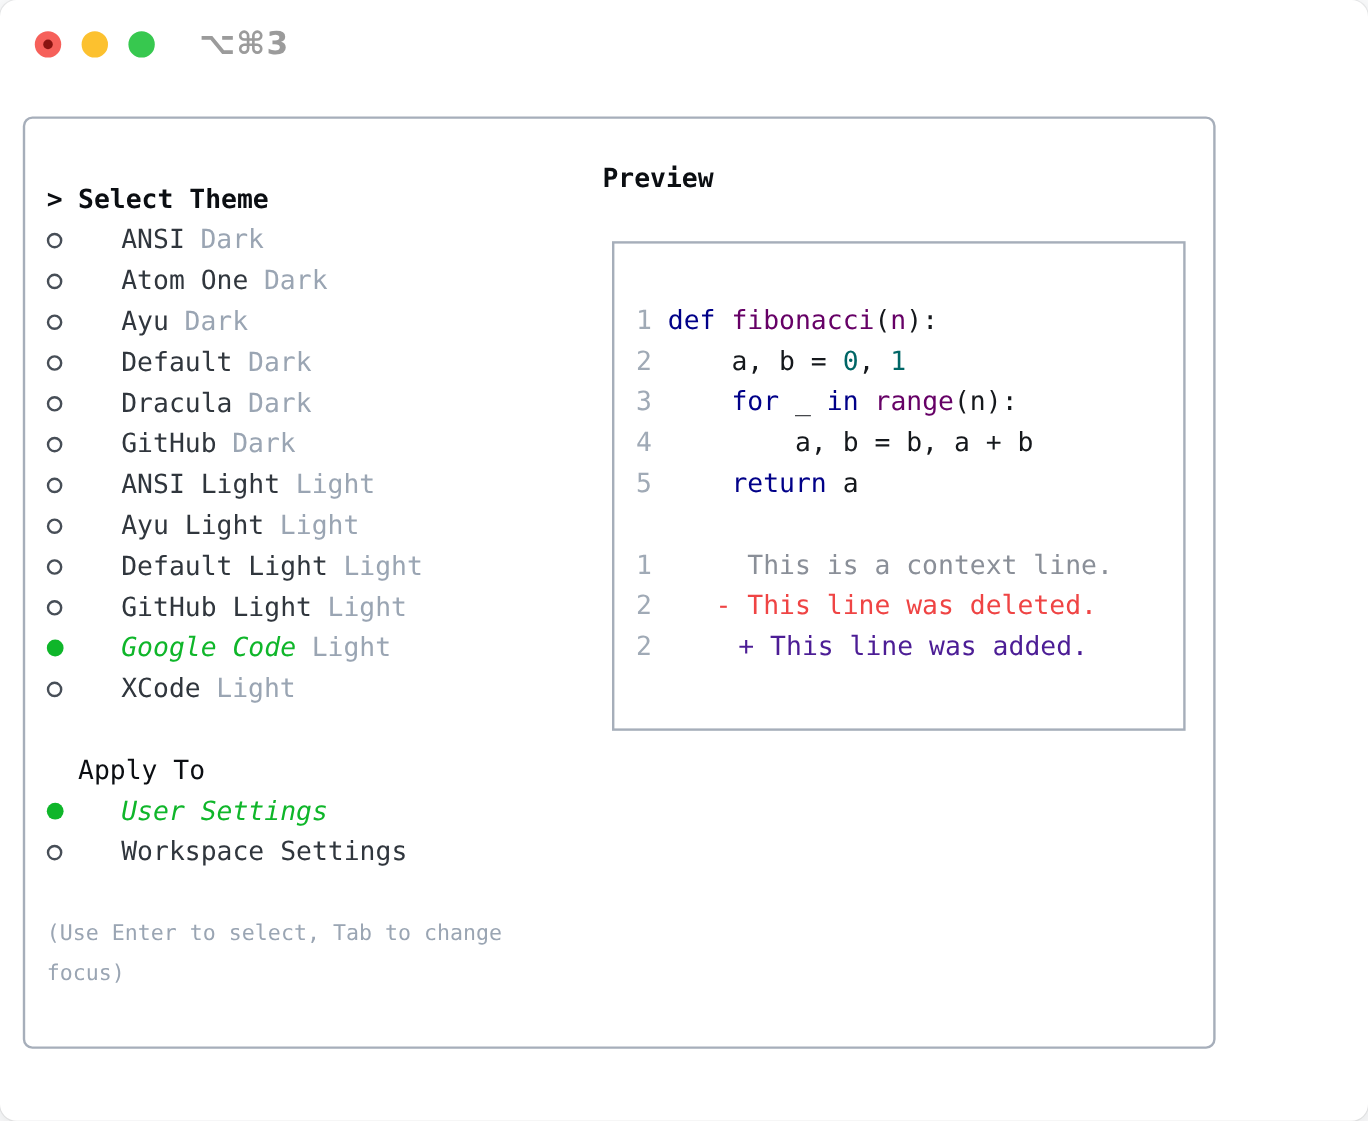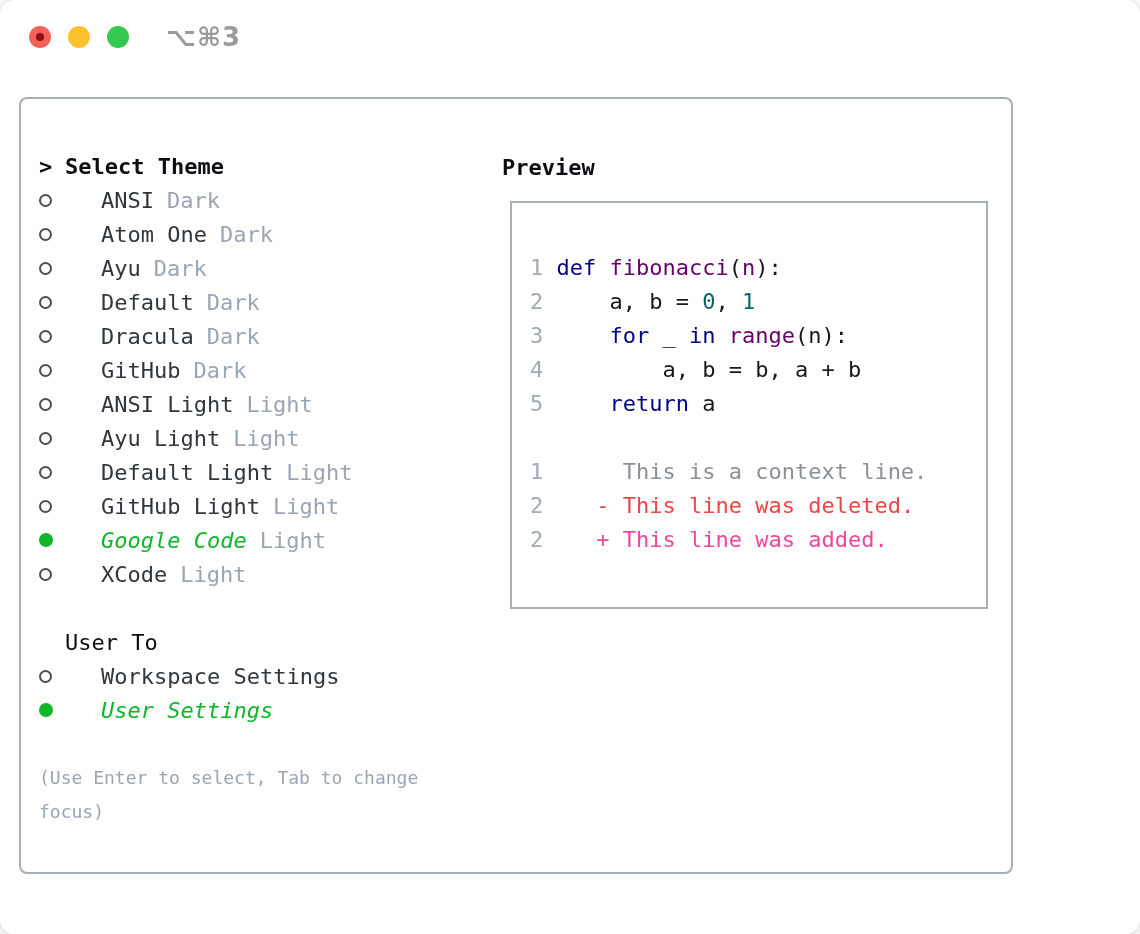--- a/index.html
+++ b/index.html
@@ -40,21 +40,21 @@
   .tname{color:var(--text-primary);margin-left:36px;}
   .tname.sel{color:var(--accent-green);font-style:italic;}
   .tvariant{color:var(--muted);margin-left:13px;}
   .apply-block{margin-top:34px;}
   .apply-label{color:var(--text-bold);}
   .hint{
     margin-top:34px;width:402px;font-size:18px;line-height:34px;color:var(--muted);
   }
   
   .preview-header{
-    position:absolute;left:481px;top:52px;height:34px;line-height:34px;
+    position:absolute;left:481px;top:34px;height:34px;line-height:34px;
     font-size:22px;font-weight:700;color:var(--text-bold);
   }
   .preview-box{
     position:absolute;left:489px;top:102px;width:478px;height:408px;
     border:2px solid var(--panel-border);background:#fff;box-sizing:border-box;
     padding:48px 0 10px 18px;overflow:hidden;
   }
   .cl{height:34px;line-height:34px;font-size:22px;white-space:pre;}
 </style>
 </head>
@@ -88,37 +88,37 @@
           <div class="row"><span class="marker"><span class="radio"></span></span><span class="tname">Ayu Light</span><span class="tvariant">Light</span></div>
           <div class="row"><span class="marker"><span class="radio"></span></span><span class="tname">Default Light</span><span class="tvariant">Light</span></div>
           <div class="row"><span class="marker"><span class="radio"></span></span><span class="tname">GitHub Light</span><span class="tvariant">Light</span></div>
           <div class="row"><span class="marker"><span class="radio sel"></span></span><span class="tname sel">Google Code</span><span class="tvariant">Light</span></div>
           <div class="row"><span class="marker"><span class="radio"></span></span><span class="tname">XCode</span><span class="tvariant">Light</span></div>
         </div>
 
       <div class="apply-block">
         <div class="row">
           <span class="marker"></span>
-          <span class="apply-label">User To</span>
+          <span class="apply-label">Apply To</span>
         </div>
         <div id="apply-list">
+            <div class="row"><span class="marker"><span class="radio sel"></span></span><span class="tname sel">User Settings</span></div>
             <div class="row"><span class="marker"><span class="radio"></span></span><span class="tname">Workspace Settings</span></div>
-            <div class="row"><span class="marker"><span class="radio sel"></span></span><span class="tname sel">User Settings</span></div>
           </div>
       </div>
 
       <div class="hint">(Use Enter to select, Tab to change focus)</div>
     </div>
 
     <div class="preview-header">Preview</div>
     <div class="preview-box" id="preview-box">
         <div class="cl"><span style="color: rgb(160, 170, 182);">1 </span><span style="color: rgb(0, 0, 136);">def </span><span style="color: rgb(102, 0, 102);">fibonacci</span><span style="color: rgb(21, 24, 28);">(</span><span style="color: rgb(102, 0, 102);">n</span><span style="color: rgb(21, 24, 28);">):</span></div>
         <div class="cl"><span style="color: rgb(160, 170, 182);">2 </span><span style="color: rgb(21, 24, 28);">    a, b = </span><span style="color: rgb(0, 102, 102);">0</span><span style="color: rgb(21, 24, 28);">, </span><span style="color: rgb(0, 102, 102);">1</span></div>
         <div class="cl"><span style="color: rgb(160, 170, 182);">3 </span><span style="color: rgb(21, 24, 28);">    </span><span style="color: rgb(0, 0, 136);">for</span><span style="color: rgb(21, 24, 28);"> _ </span><span style="color: rgb(0, 0, 136);">in</span><span style="color: rgb(21, 24, 28);"> </span><span style="color: rgb(102, 0, 102);">range</span><span style="color: rgb(21, 24, 28);">(n):</span></div>
         <div class="cl"><span style="color: rgb(160, 170, 182);">4 </span><span style="color: rgb(21, 24, 28);">        a, b = b, a + b</span></div>
         <div class="cl"><span style="color: rgb(160, 170, 182);">5 </span><span style="color: rgb(21, 24, 28);">    </span><span style="color: rgb(0, 0, 136);">return</span><span style="color: rgb(21, 24, 28);"> a</span></div>
         <div class="cl"><span style="color: rgb(160, 170, 182);"></span></div>
         <div class="cl"><span style="color: rgb(160, 170, 182);">1 </span><span style="color: rgb(138, 143, 152);">     This is a context line.</span></div>
         <div class="cl"><span style="color: rgb(160, 170, 182);">2 </span><span style="color: rgb(21, 24, 28);">   </span><span style="color: #ef4444;">- This line was deleted.</span></div>
-        <div class="cl"><span style="color: rgb(160, 170, 182);">2 </span><span style="color: rgb(21, 24, 28);">   </span><span style="color: #ec4899;">+ This line was added.</span></div>
+        <div class="cl"><span style="color: rgb(160, 170, 182);">2 </span><span style="color: rgb(21, 24, 28);">   </span><span style="color: #4c1d95; margin-left: 19px;">+ This line was added.</span></div>
       </div>
   </div>
 </div>
 
 </body></html>

